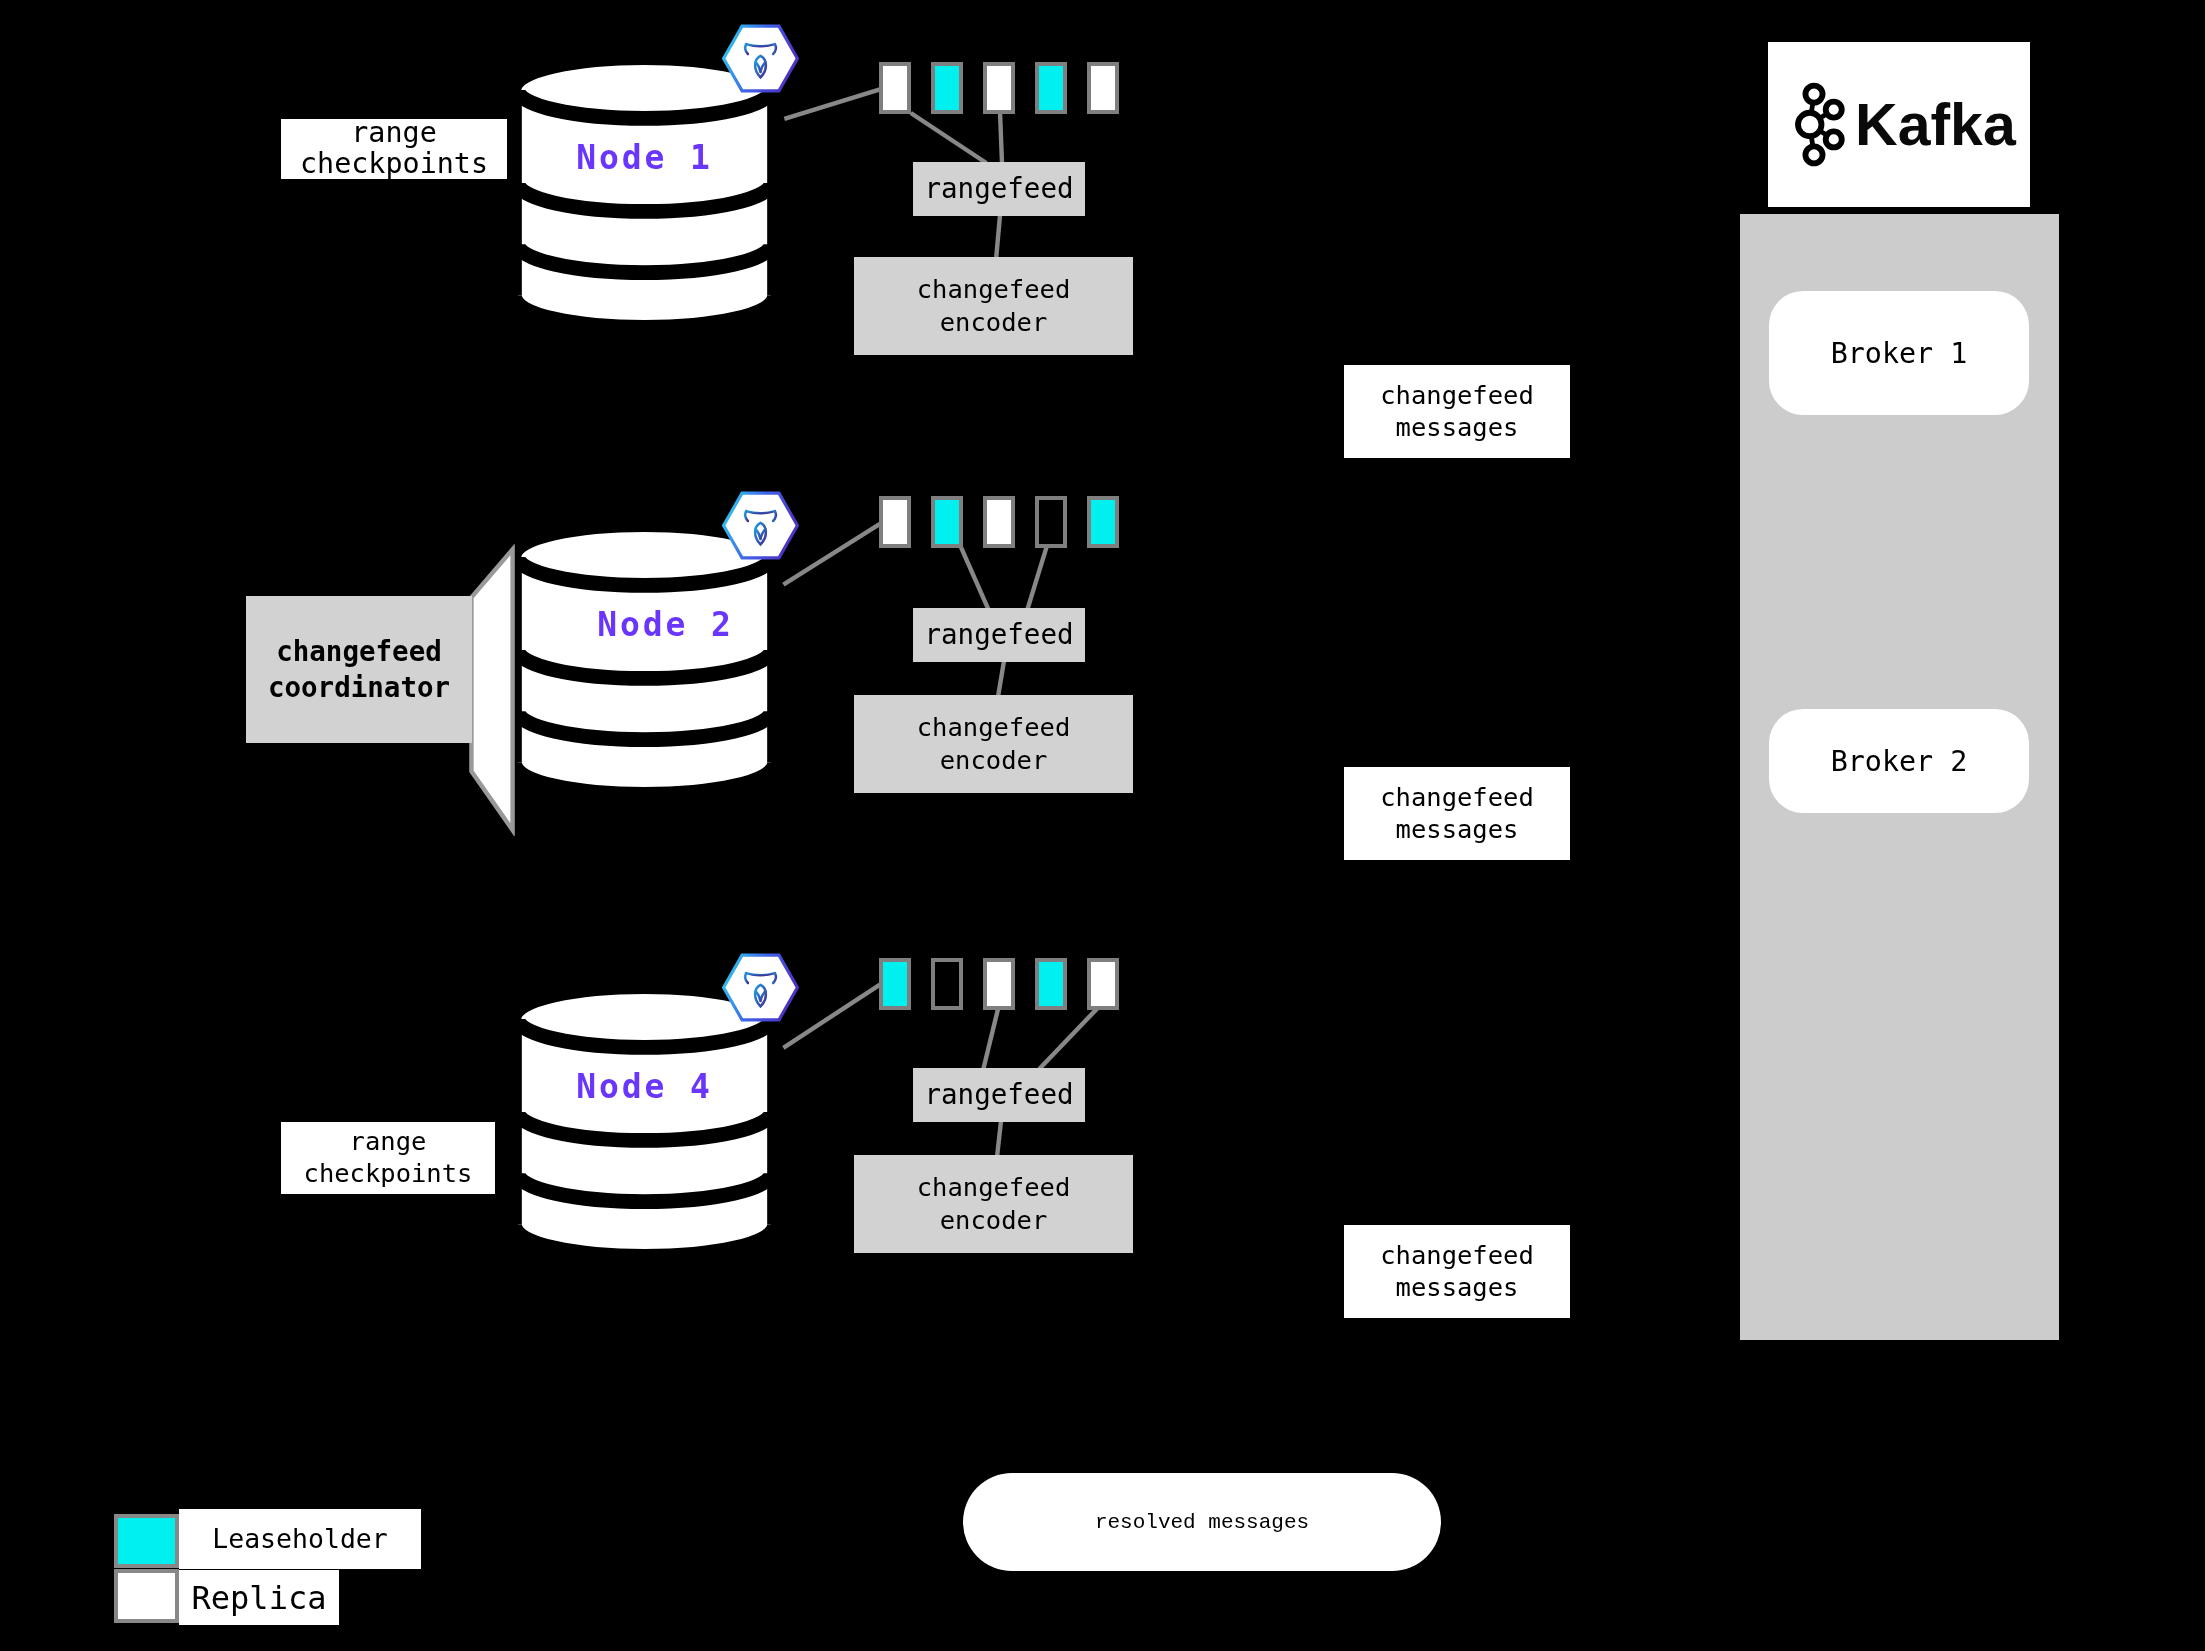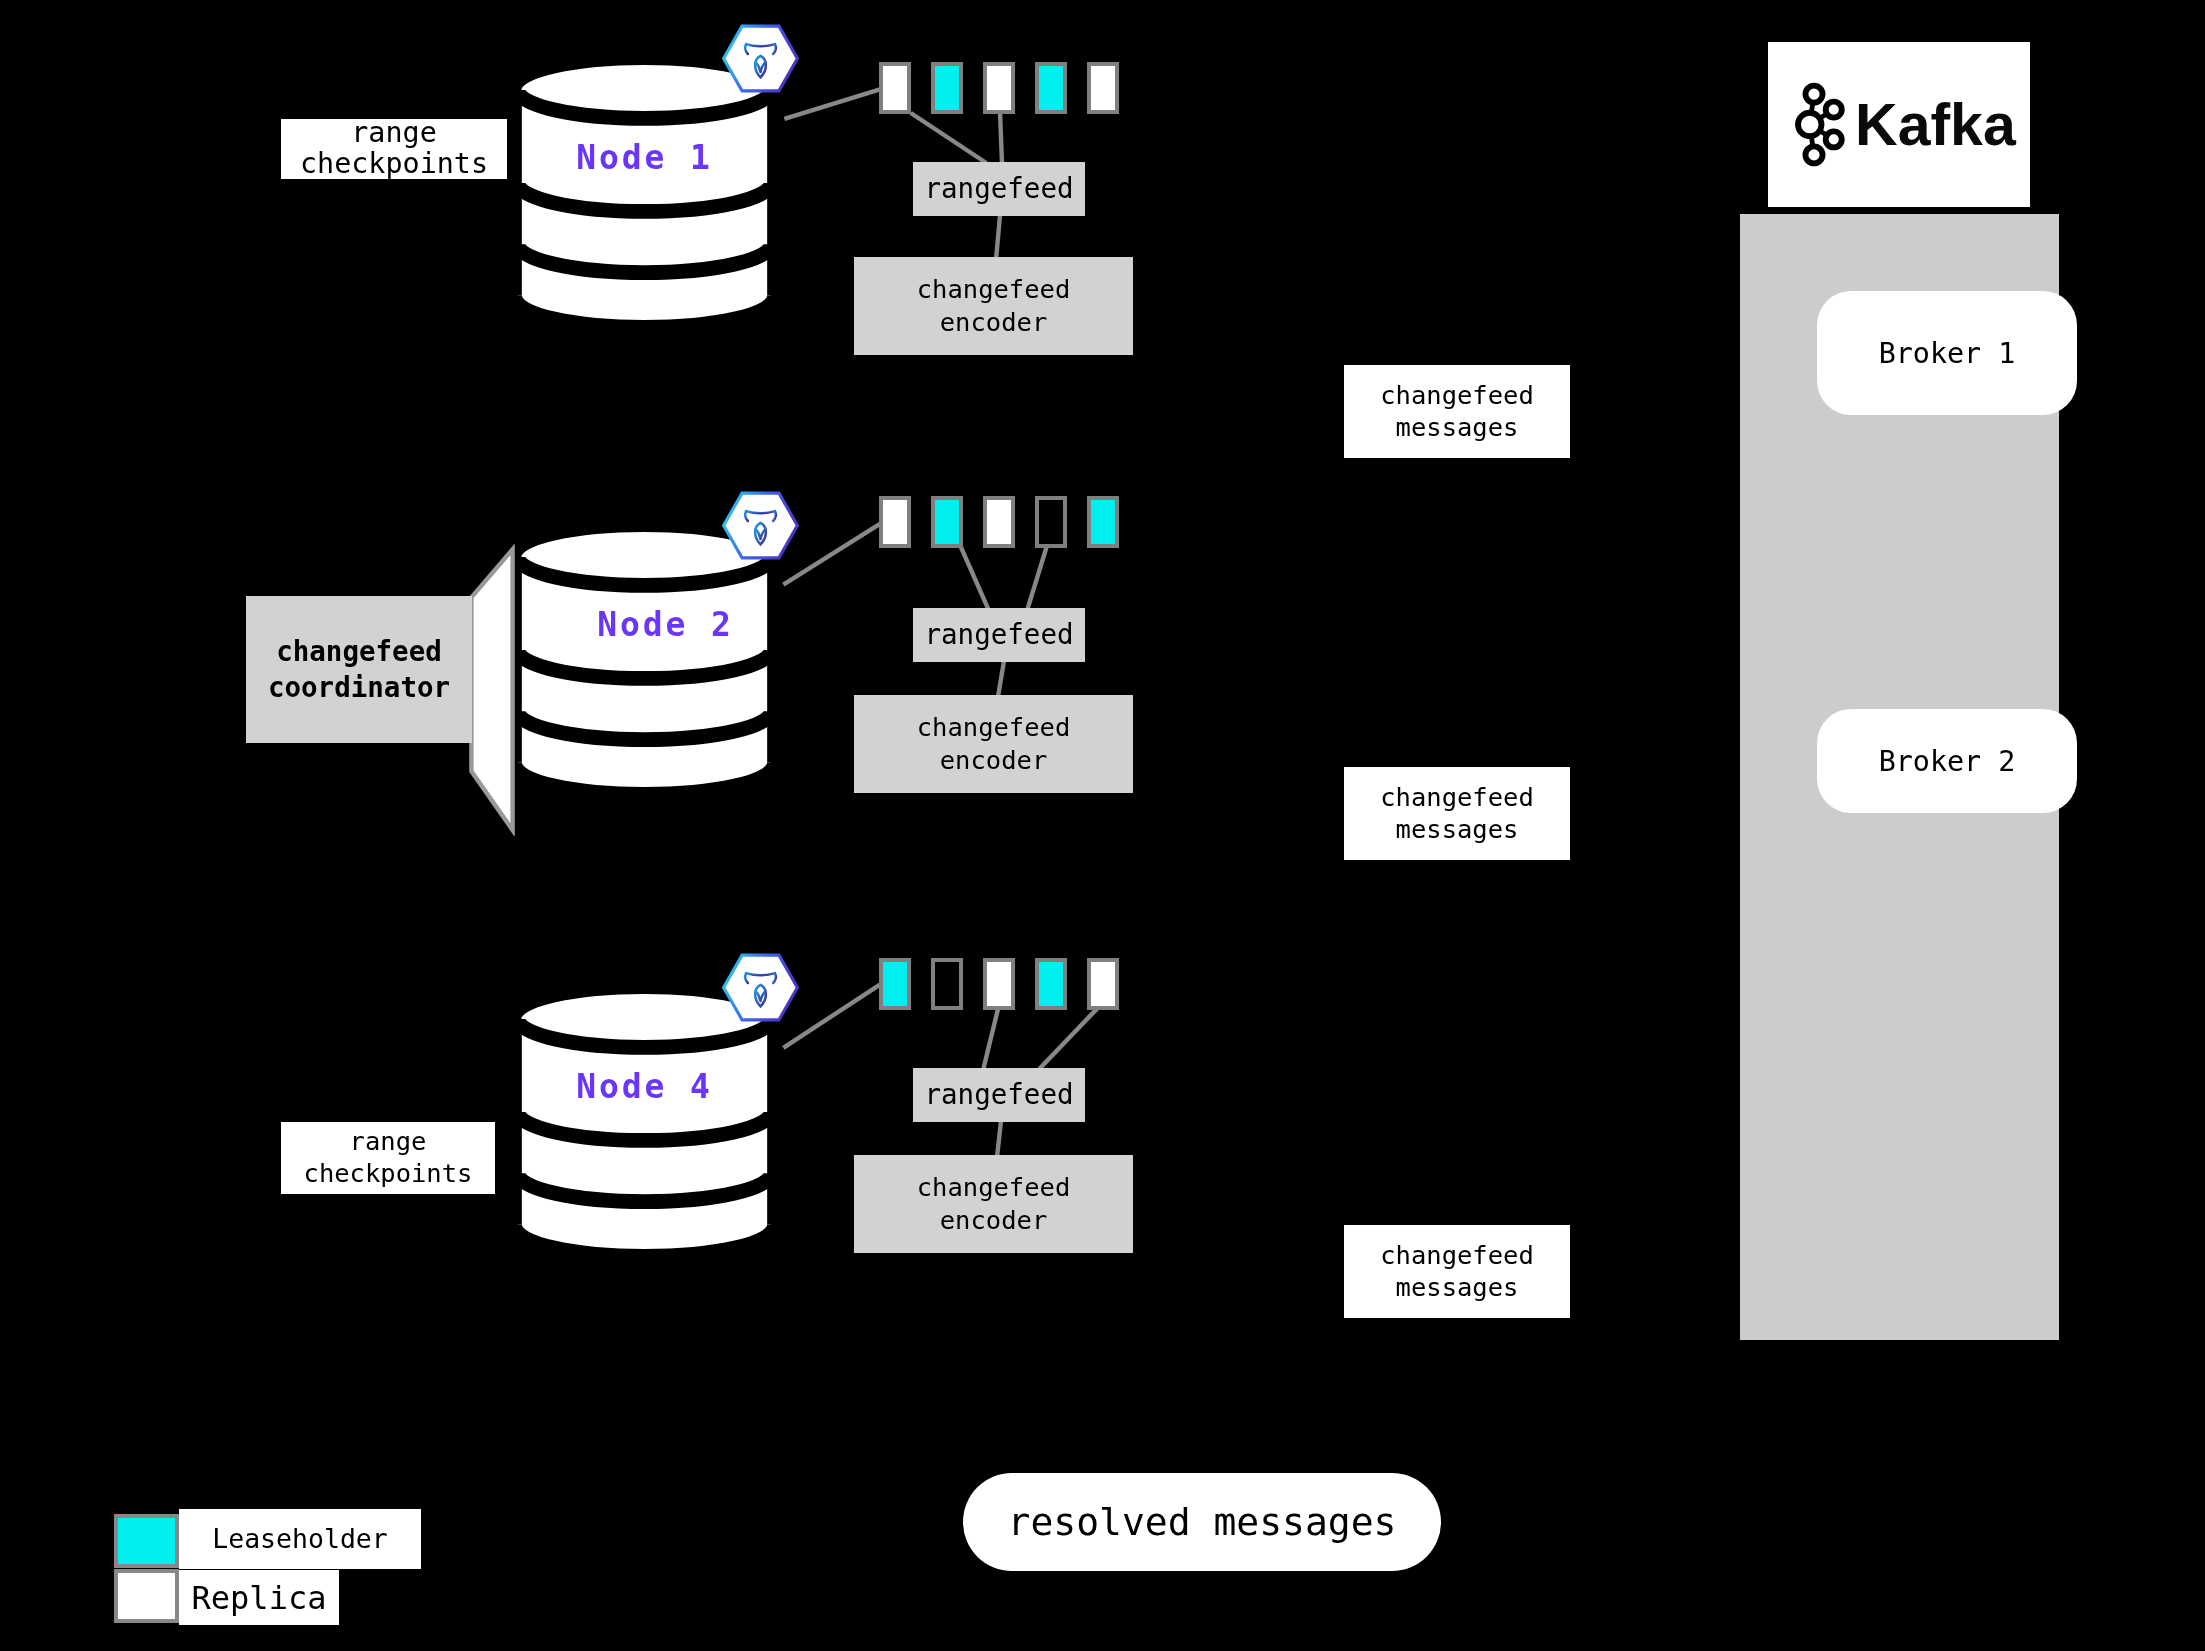--- a/index.html
+++ b/index.html
@@ -16,23 +16,23 @@
   
   .sq{position:absolute;width:32px;height:52px;background:transparent;border:4.9px solid #7f7f7f;
       box-sizing:border-box;}
   
   .node-label{color:#6a36fc;font-weight:bold;font-size:33px;letter-spacing:2.9px;text-align:center;}
   
   .kafka-panel{background:#ccc;}
   .kafka-logo-box{background:#fff;display:flex;align-items:center;justify-content:center;gap:8.8px;}
   .kafka-word{font-family:"Liberation Sans",sans-serif;font-weight:bold;font-size:59px;color:#0a0a0a;}
   .broker{background:#fff;border-radius:34px;display:flex;align-items:center;justify-content:center;
-          font-size:28.4px;color:#000;margin-left:48px;}
+          font-size:28.4px;color:#000;}
   .pill{background:#fff;border-radius:54px;display:flex;align-items:center;justify-content:center;
-        font-size:38px;color:#000;}
+        font-size:21px;color:#000;font-family:Liberation Mono, monospace;}
   .legend-swatch{position:absolute;border:4.9px solid #888;box-sizing:border-box;background:#fff;}
   .clip{overflow:hidden;}
   svg{display:block;}
 </style>
 </head>
 <body>
 
 <div class="stage">
 
   <svg width="0" height="0" style="position:absolute">

